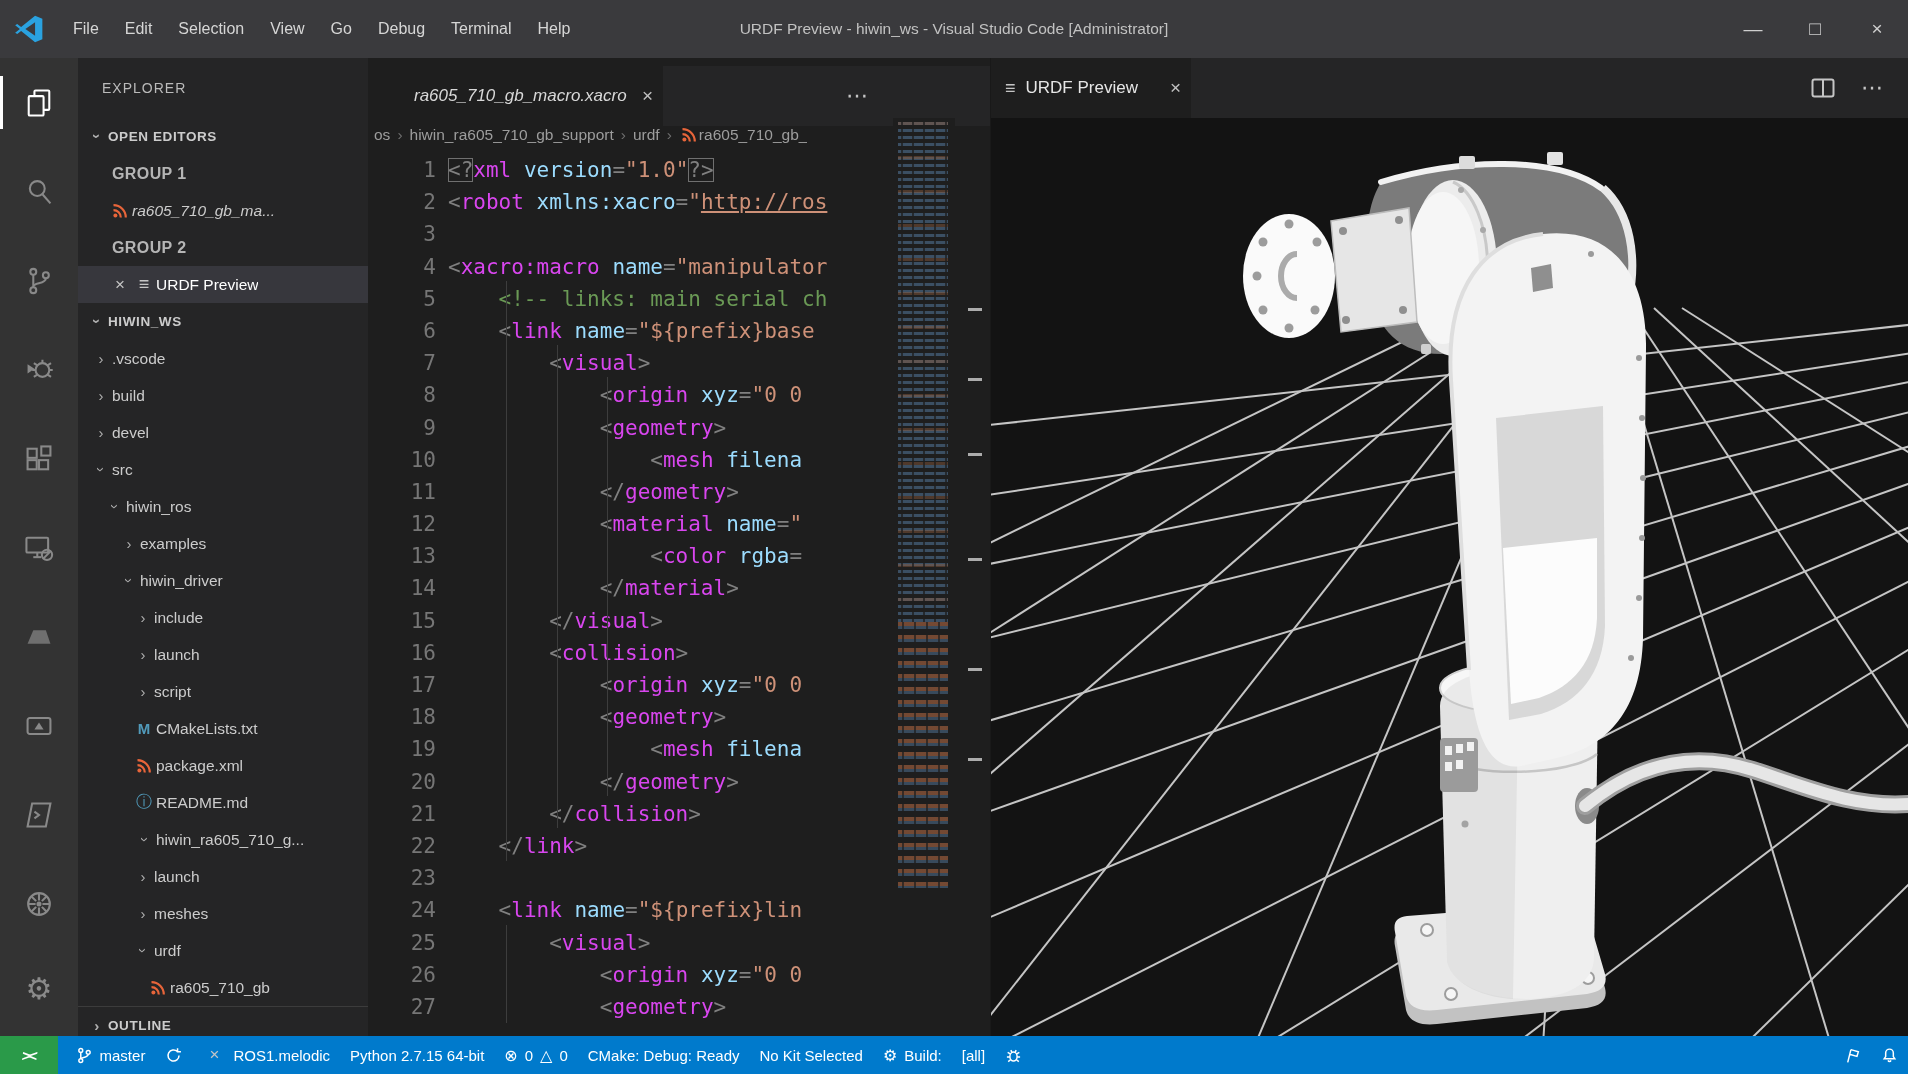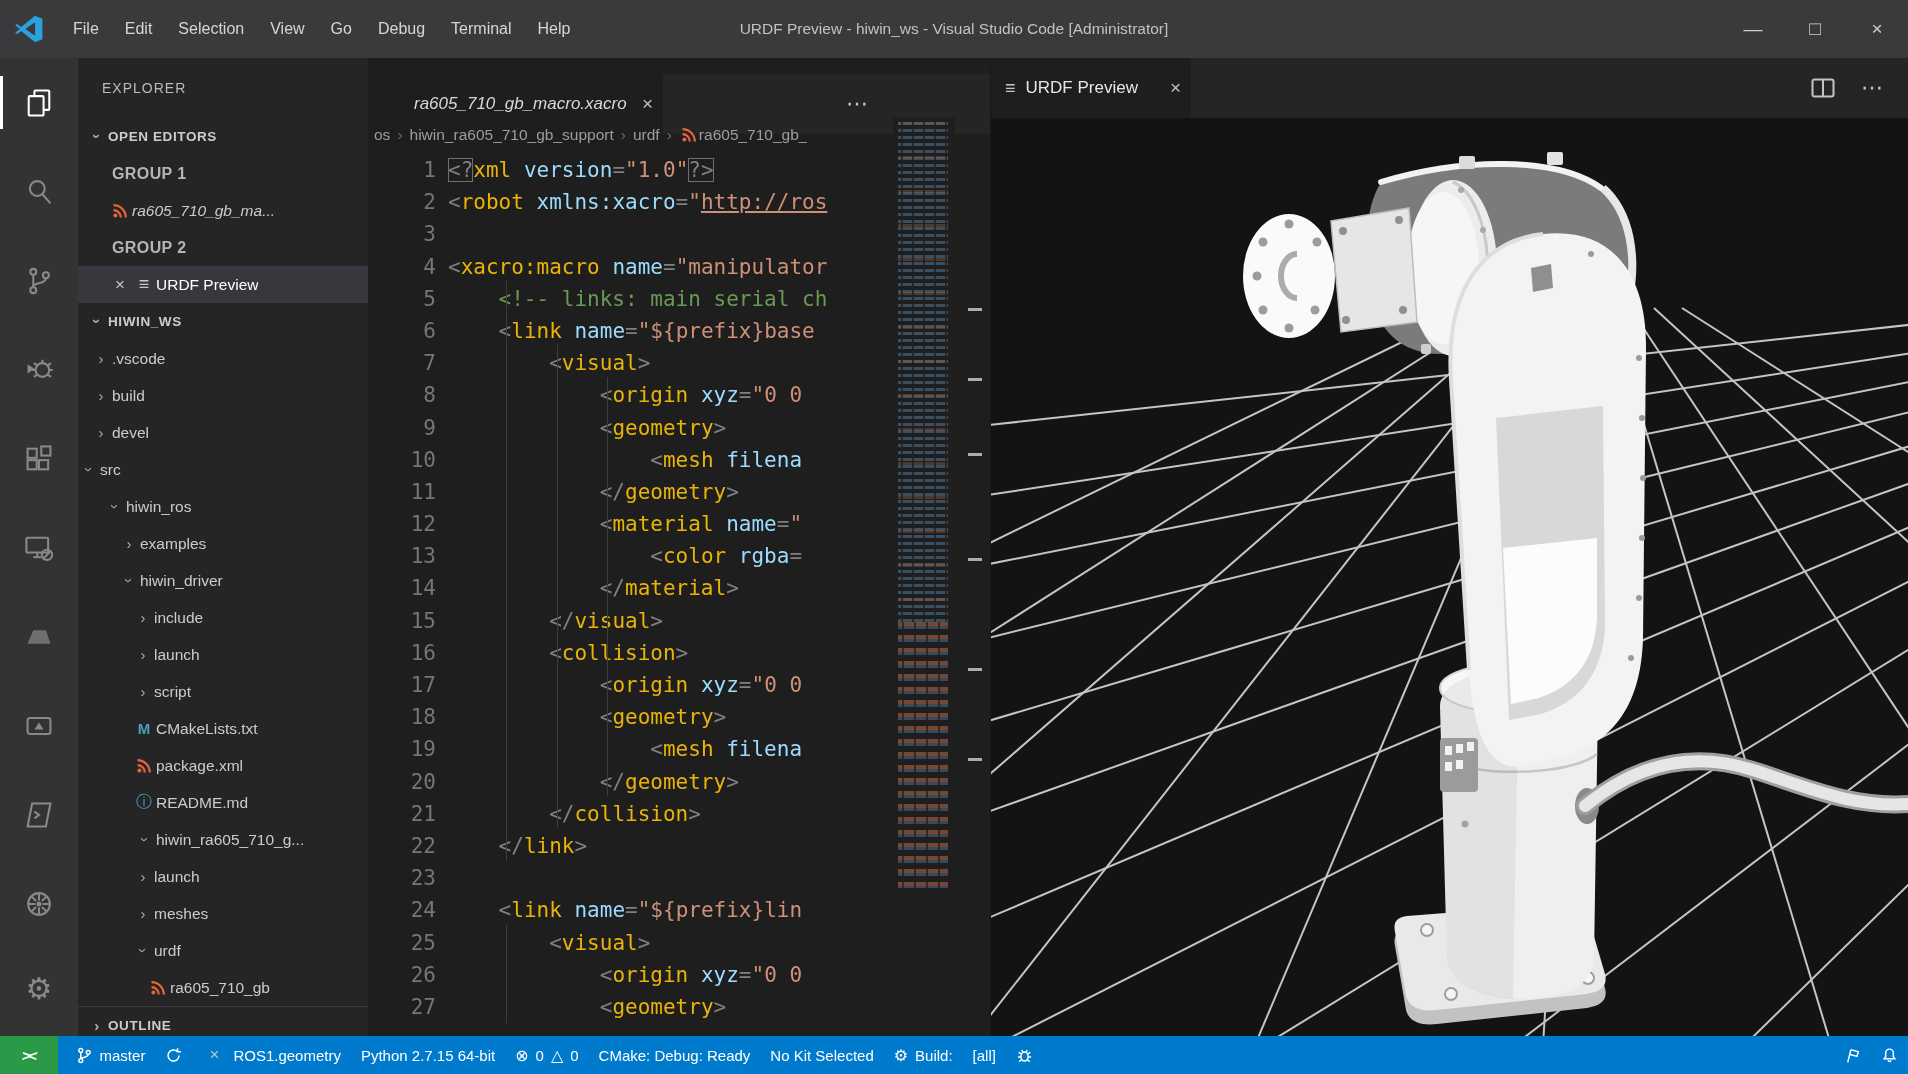--- a/index.html
+++ b/index.html
@@ -45,37 +45,37 @@
   .cmico { color:#519aba; font-weight:bold; font-size:15px; }
   .infoico { color:#519aba; font-size:16px; }
   .pvico { color:#c5c5c5; font-size:18px; font-weight:bold; }
   .xico { color:#c5c5c5; font-size:17px; }
   .lbl { overflow:hidden; text-overflow:ellipsis; }
   .italic { font-style:italic; }
   #outline-row { border-top:1px solid #3c3c3c; }
 
   
   #editor { left:368px; top:58px; width:622px; height:978px; background:#1e1e1e; }
-  #tabbar { left:0; top:16px; width:622px; height:60px; background:#252526; display:flex; }
+  #tabbar { left:0; top:8px; width:622px; height:60px; background:#252526; display:flex; }
   #tab-xacro { width:295px; height:60px; background:#1e1e1e; display:flex; align-items:center;
     padding:0 10px 0 14px; font-size:17px; color:#d8d8d8; }
   #tab-xacro .lbl { font-style:italic; margin:0 10px 0 8px; }
   .tab-close { color:#c0c0c0; font-size:19px; margin-left:auto; }
   .more-dots { margin-left:auto; margin-right:120px; align-self:center; color:#c5c5c5; font-size:22px; letter-spacing:2px; }
   #breadcrumb { left:0; top:60px; width:622px; height:34px; display:flex; align-items:center;
     font-size:15.5px; color:#9d9d9d; padding-left:6px; white-space:nowrap; overflow:hidden; }
   .bc-sep { margin:0 7px; color:#6f6f6f; }
   .bc-item { display:flex; align-items:center; }
   .bc-item .ficon { width:20px; }
   #code { left:0; top:94px; width:622px; height:884px; overflow:hidden;
     font-family:"DejaVu Sans Mono", monospace; font-size:21px; line-height:32.2px; padding-top:2px; }
   .cline { display:flex; height:32.2px; white-space:pre; }
   .lnum { width:80px; padding-right:12px; text-align:right; color:#767676; flex:none; }
   .ctext { flex:none; }
-  .p { color:#808080; } .tag { color:#eab308; } .attr { color:#9cdcfe; }
+  .p { color:#808080; } .tag { color:#d946ef; } .attr { color:#9cdcfe; }
   .str { color:#ce9178; } .link { color:#ce9178; text-decoration:underline; }
   .com { color:#6a9955; } .t { color:#d4d4d4; }
   .match { box-shadow:inset 0 0 0 1px #707070; }
   .guide { position:absolute; width:1px; background:#3d3d3d; }
 
   
   #minimap { left:525px; top:60px; width:62px; height:774px; background:#1e1e1e; }
   #minimap .mtex { position:absolute; left:5px; top:4px; width:50px; height:500px;
     background:
       repeating-linear-gradient(90deg, rgba(30,30,30,0) 0 3px, rgba(30,30,30,.75) 3px 5px, rgba(30,30,30,0) 5px 11px),
@@ -246,21 +246,21 @@
         <span class="lbl">.vscode</span>
       </div>
       <div class="trow" style="padding-left: 12px;">
         <span class="chev">›</span>
         <span class="lbl">build</span>
       </div>
       <div class="trow" style="padding-left: 12px;">
         <span class="chev">›</span>
         <span class="lbl">devel</span>
       </div>
-      <div class="trow" style="">
+      <div class="trow" style="padding-left: 12px;">
         <span class="chev open">›</span>
         <span class="lbl">src</span>
       </div>
       <div class="trow" style="padding-left: 26px;">
         <span class="chev open">›</span>
         <span class="lbl">hiwin_ros</span>
       </div>
       <div class="trow" style="padding-left: 40px;">
         <span class="chev">›</span>
         <span class="lbl">examples</span>
@@ -538,21 +538,21 @@
         </svg>
         <span class="sb-lbl">master</span>
       </div>
       <div class="sb-item">
         <svg viewBox="0 0 16 16">
           <path d="M13.2 8 a5.2 5.2 0 1 1 -1.6 -3.7 M11.8 1.2 v3.2 h3.2"></path>
         </svg>
       </div>
       <div class="sb-item">
         <span class="ficon xico">×</span>
-        <span class="sb-lbl">ROS1.geometry</span>
+        <span class="sb-lbl">ROS1.melodic</span>
       </div>
       <div class="sb-item">
         <span class="sb-lbl">Python 2.7.15 64-bit</span>
       </div>
       <div class="sb-item">
         <span class="sb-glyph">⊗</span>
         <span class="sb-lbl">0</span>
         <span class="sb-glyph">△</span>
         <span class="sb-lbl2">0</span>
       </div>

